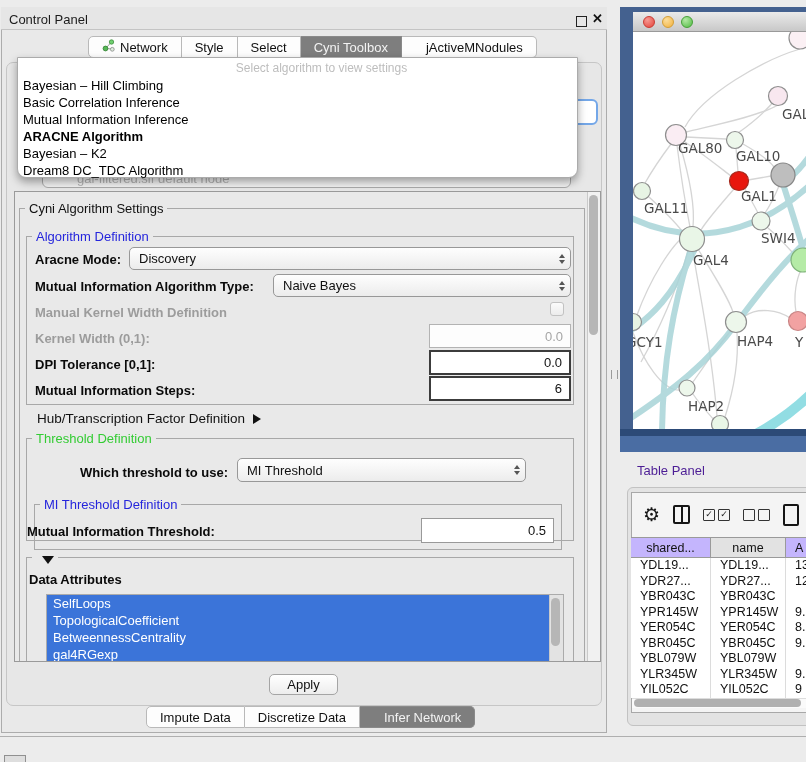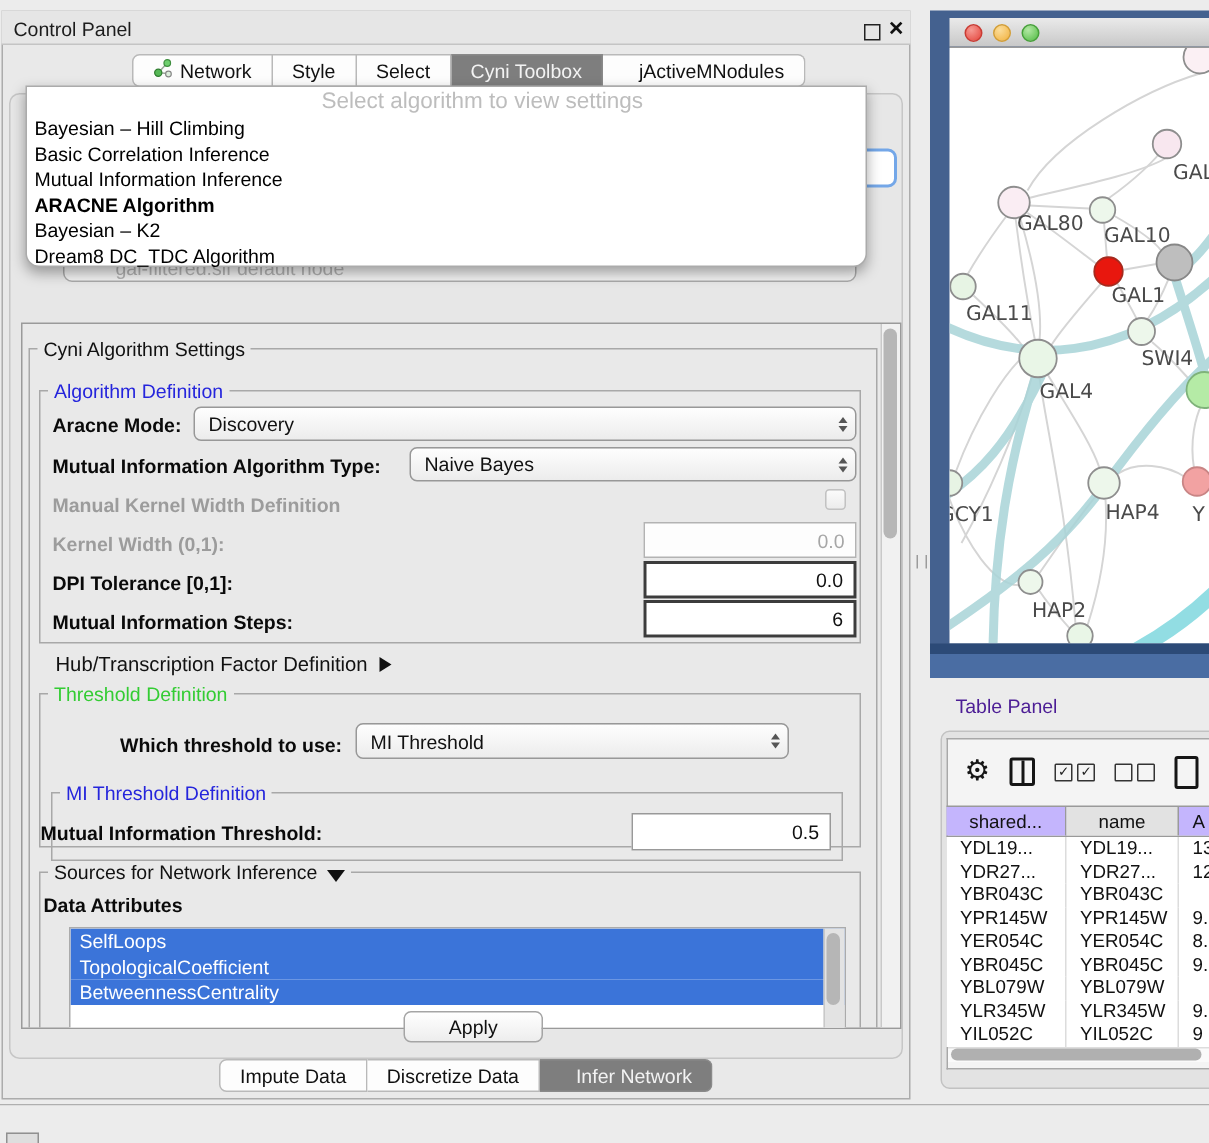--- a/index.html
+++ b/index.html
@@ -21,25 +21,25 @@
   .topTabs{left:88px;top:36px;}
   .botTabs{left:146px;top:706px;}
   .net-ico{margin-right:5px;}
   
   .cp-content{left:6px;top:62px;width:596px;height:644px;background:#E7E7E7;border:1px solid #C6C6C6;border-radius:7px;box-sizing:border-box;}
   
   .bg-combo-focus{left:560px;top:99px;width:38px;height:26px;background:#FFF;border:2px solid #74A7E8;border-radius:6px;box-sizing:border-box;z-index:30;}
   .bg-combo-sliver{left:42px;top:168px;width:529px;height:20px;background:#F3F3F3;border:1px solid #ABABAB;border-radius:6px;box-sizing:border-box;z-index:30;color:#B3B3B3;font-size:13px;line-height:19px;padding-left:34px;overflow:hidden;}
   
   .dropdown{left:17px;top:57px;width:561px;height:121px;background:#FFFFFF;border:1px solid #ABABAB;border-radius:0 0 9px 9px;box-shadow:0 4px 9px rgba(0,0,0,.35);z-index:40;box-sizing:border-box;padding-top:2px;}
-  .dd-prompt{height:17px;text-align:center;color:#BDBDBD;font-size:15px;line-height:16px;margin-left:48px;}
+  .dd-prompt{height:17px;text-align:center;color:#BDBDBD;font-size:12px;line-height:16px;margin-left:48px;}
   .dd-item{height:17px;line-height:17px;font-size:13px;padding-left:5px;color:#000;}
   .dd-item.hl{font-weight:bold;}
   
-  .scrollpane{left:14px;top:191px;width:587px;height:471px;border:1px solid #9A9A9A;background:#E9E9E9;overflow:hidden;box-sizing:border-box;margin-top:24px;}
+  .scrollpane{left:14px;top:191px;width:587px;height:471px;border:1px solid #9A9A9A;background:#E9E9E9;overflow:hidden;box-sizing:border-box;}
   .group{position:absolute;border:1px solid #A8A8A8;box-sizing:border-box;}
   .legend{position:absolute;background:#E9E9E9;padding:0 4px;font-size:13px;white-space:nowrap;}
   .leg-blue{color:#2525DC;}
   .leg-green{color:#33CC33;}
   .lbl{position:absolute;font-size:13px;font-weight:bold;color:#0A0A0A;white-space:nowrap;}
   .lbl.dis{color:#9C9C9C;}
   .combo{position:absolute;background:linear-gradient(#FEFEFE,#ECECEC);border:1px solid #989898;border-radius:5px;font-size:13px;display:flex;align-items:center;padding-left:9px;box-sizing:border-box;}
   .arrows{position:absolute;right:5px;top:50%;transform:translateY(-50%);}
   .a-up{width:0;height:0;border-left:3.5px solid transparent;border-right:3.5px solid transparent;border-bottom:4.5px solid #555;margin-bottom:2px;}
   .a-dn{width:0;height:0;border-left:3.5px solid transparent;border-right:3.5px solid transparent;border-top:4.5px solid #555;}
@@ -48,21 +48,21 @@
   .field.lite{border:1px solid #B3B3B3;color:#A6A6A6;background:#FDFDFD;}
   .field.thin{border:1px solid #999;}
   .checkbox{position:absolute;width:14px;height:14px;border:1px solid #C2C2C2;border-radius:3px;background:linear-gradient(#FBFBFB,#ECECEC);box-sizing:border-box;}
   .tri-right{display:inline-block;width:0;height:0;border-top:5.5px solid transparent;border-bottom:5.5px solid transparent;border-left:8px solid #111;margin-left:8px;vertical-align:-1px;}
   .tri-down{display:inline-block;width:0;height:0;border-left:6px solid transparent;border-right:6px solid transparent;border-top:8px solid #111;margin-left:6px;vertical-align:-2px;}
   .hub-row{position:absolute;font-size:13.5px;color:#111;white-space:nowrap;}
   .listbox{position:absolute;background:#FFF;border:1px solid #ABABAB;box-sizing:border-box;overflow:hidden;}
   .list-item{height:17px;line-height:17px;font-size:13px;color:#FFF;background:#3B74D9;padding-left:6px;}
   .vsb-track{position:absolute;background:#F1F1F1;border-left:1px solid #C9C9C9;box-sizing:border-box;}
   .vsb-thumb{position:absolute;background:#B6B6B6;border-radius:5px;}
-  .apply-btn{left:269px;top:674px;width:93px;height:21px;background:linear-gradient(#FFFFFF,#EDEDED);border:1px solid #A5A5A5;border-radius:5px;font-size:13px;display:flex;align-items:center;justify-content:center;box-sizing:border-box;}
+  .apply-btn{left:269px;top:674px;width:69px;height:21px;background:linear-gradient(#FFFFFF,#EDEDED);border:1px solid #A5A5A5;border-radius:5px;font-size:13px;display:flex;align-items:center;justify-content:center;box-sizing:border-box;}
   .divider-handle{left:611px;top:370px;width:5px;height:9px;border-left:1px solid #9B9B9B;border-right:1px solid #9B9B9B;}
   
   .net-frame{left:620px;top:7px;width:186px;height:445px;background:#44618F;}
   .net-titlebar{left:633px;top:12px;width:173px;height:20px;background:linear-gradient(#EAEAEA,#C8C8C8);border-bottom:1px solid #9A9A9A;box-sizing:border-box;display:flex;align-items:center;padding-left:10px;gap:7px;}
   .tl{width:12px;height:12px;border-radius:50%;box-sizing:border-box;}
   .tl.red{background:radial-gradient(circle at 35% 30%,#F69A93,#E4443B);border:1px solid #C93B33;}
   .tl.yel{background:radial-gradient(circle at 35% 30%,#FBDD9B,#F2B13D);border:1px solid #D39E36;}
   .tl.grn{background:radial-gradient(circle at 35% 30%,#B3E8A4,#51BB43);border:1px solid #46A039;}
   .net-canvas{left:633px;top:32px;width:173px;height:397px;background:#FFFFFF;overflow:hidden;}
   .net-bottom-dark{left:620px;top:429px;width:186px;height:7px;background:#2C4A77;}
@@ -211,29 +211,30 @@
     <div class="group" style="left:19px;top:312px;width:528px;height:46px;"></div>
     <div class="legend leg-blue" style="left:25px;top:305px;">MI Threshold Definition</div>
 
     <div class="lbl" style="left:12px;top:332px;">Mutual Information Threshold:</div>
     <div class="field thin" style="left:406px;top:326px;width:133px;height:25px;">
       <span>0.5</span>
     </div>
 
     <div class="group" style="left:11px;top:365px;width:548px;height:130px;"></div>
     <div class="legend" style="left:17px;top:358px;">
-      <span>Sources for Network Inference</span><span class="tri-down"></span>
+      <span class="tri-down"></span>
     </div>
 
     <div class="lbl" style="left:14px;top:380px;">Data Attributes</div>
 
     <div class="listbox" style="left:31px;top:402px;width:518px;height:80px;">
       <div class="list-item">SelfLoops</div>
       <div class="list-item">TopologicalCoefficient</div>
       <div class="list-item">BetweennessCentrality</div>
+      <div class="list-item">gal4RGexp</div>
     </div>
     <div class="vsb-track" style="left:534px;top:403px;width:14px;height:78px;background:#E3E3E3;"></div>
     <div class="vsb-thumb" style="left:536px;top:406px;width:9px;height:48px;"></div>
 
     <div class="vsb-track" style="left:572px;top:0;width:13px;height:469px;"></div>
     <div class="vsb-thumb" style="left:574px;top:3px;width:9px;height:140px;"></div>
   </div>
 
   <div class="abs apply-btn">Apply</div>
 

